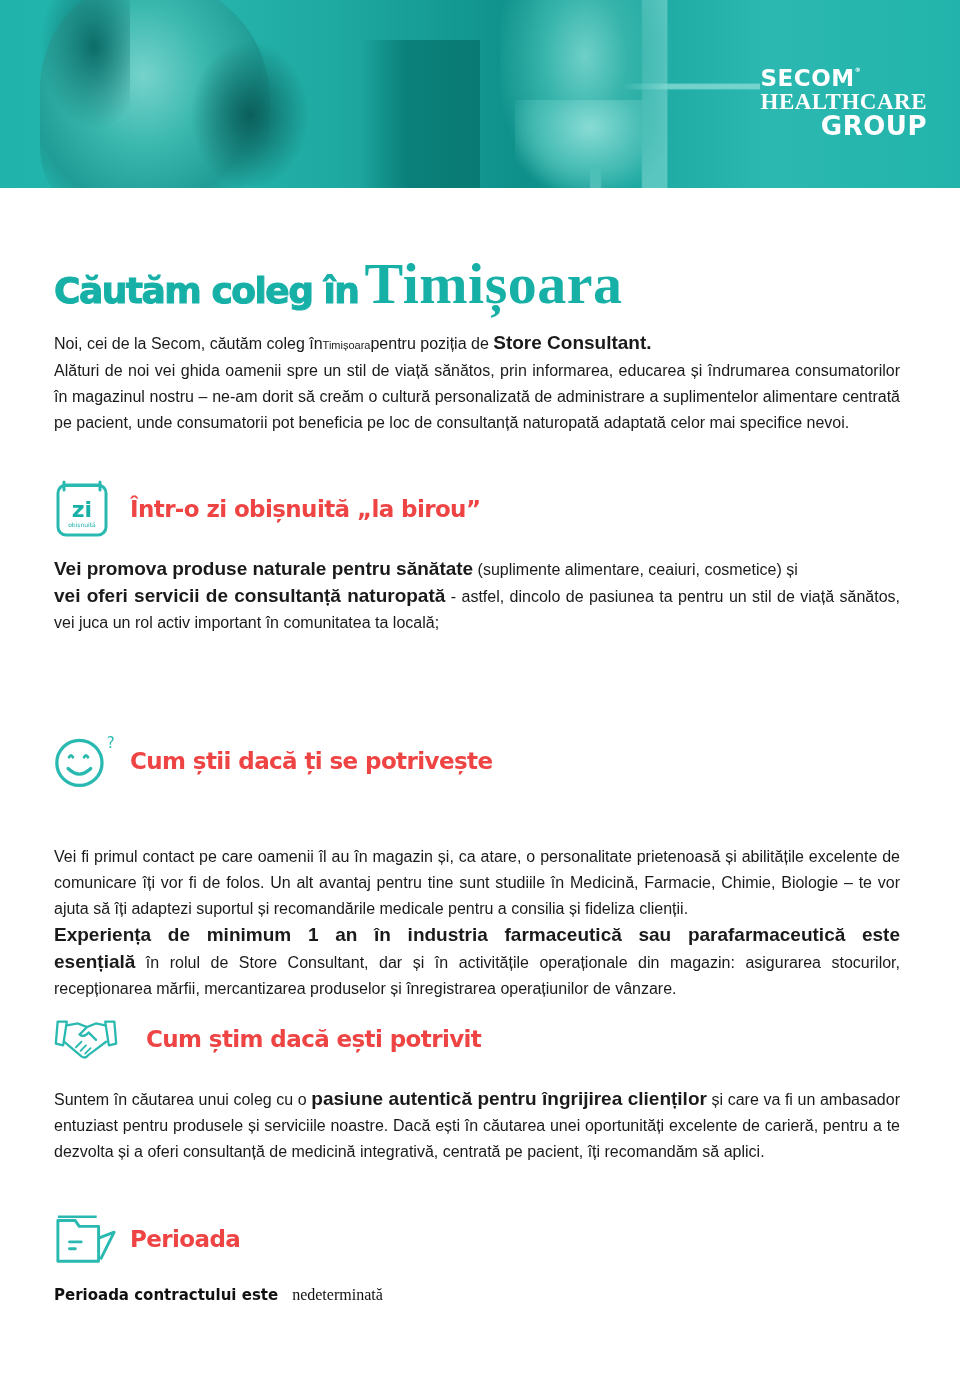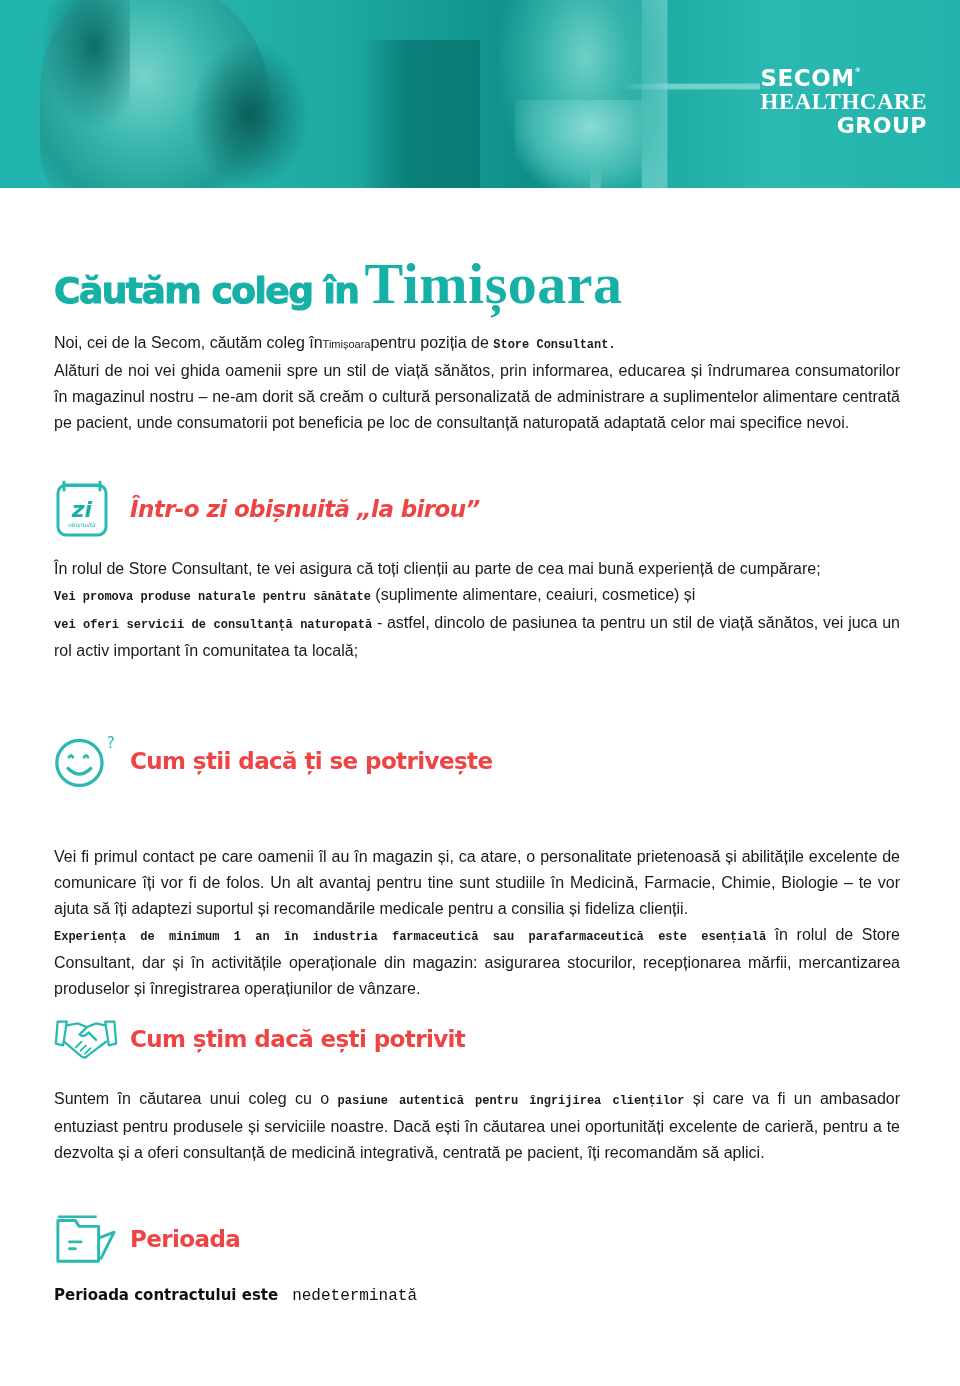--- a/index.html
+++ b/index.html
@@ -46,60 +46,60 @@
     background: radial-gradient(ellipse at 50% 30%, #88dcd5 0%, #4cbfb7 45%, rgba(60,180,172,0) 80%);
   }
   .logo {
     position: absolute; right: 33px; top: 58px; text-align: right;
     color: #ffffff; font-family: "DejaVu Sans", sans-serif; font-weight: bold;
     line-height: 24px; letter-spacing: 0.5px;
   }
   .logo .l1 { font-size: 23px; display: block; text-align: left; padding-left: 0; }
   .logo .l1 sup { font-size: 6px; vertical-align: 14px; }
   .logo .l2 { font-size: 23px; display: block; font-family: Liberation Serif, serif; }
-  .logo .l3 { font-size: 22px; display: block; }
+  .logo .l3 { font-size: 26px; display: block; }
 
   
   .title {
     position: absolute; left: 54px; top: 250px; white-space: nowrap;
     color: #17b0a7;
   }
   .title .t-sans {
     font-family: "DejaVu Sans", sans-serif; font-weight: bold; font-size: 36px;
     letter-spacing: -1.5px; -webkit-text-stroke: 1px #17b0a7;
   }
   .title .t-serif {
     font-family: "Liberation Serif", serif; font-size: 58px; margin-left: 6px; letter-spacing: 0.5px;
   }
 
   
   .para {
     position: absolute; left: 54px; width: 846px;
     font-family: "Liberation Sans", sans-serif; font-size: 16px; line-height: 26px;
     color: #1a1a1a; text-align: justify;
   }
-  .para .b { font-family: Liberation Mono, monospace; font-weight: bold; font-size: 12px; }
+  .para .b { font-family: Liberation Sans, sans-serif; font-weight: bold; font-size: 19px; }
   .para .small { font-size: 11px; }
   .para .line { display: block; }
 
   
   .sec-head {
     position: absolute; left: 54px; height: 62px; display: flex; align-items: center;
   }
   .sec-head .icon { width: 64px; height: 62px; display: flex; align-items: center; justify-content: flex-start; }
   .sec-head .label {
     font-family: "DejaVu Sans", sans-serif; font-weight: bold; font-size: 23px; color: #ef4444;
     margin-left: 12px; letter-spacing: -0.6px;
   }
 
   .contract-line {
     position: absolute; left: 54px; top: 1286px; white-space: nowrap;
   }
   .contract-line .k { font-family: "DejaVu Sans", sans-serif; font-weight: bold; font-size: 15px; color: #111; }
-  .contract-line .v { font-family: Liberation Mono, monospace; font-size: 16px; color: #111; margin-left: 14px; }
+  .contract-line .v { font-family: Liberation Serif, serif; font-size: 16px; color: #111; margin-left: 14px; }
 </style>
 </head>
 <body>
 
 <div class="hero">
   <div class="photo-left"></div>
   <div class="photo-left-hair"></div>
   <div class="shadow-mid"></div>
   <div class="dark-block"></div>
   <div class="shelf"></div>
@@ -117,36 +117,35 @@
   <span class="t-sans">Căutăm coleg în</span><span class="t-serif">Timișoara</span>
 </h1>
 
 <div class="para" style="top:330px;">
   <span class="line" style="text-align:left;">
     <span>Noi, cei de la Secom, căutăm coleg în</span><span class="small">Timișoara</span><span>pentru poziția de</span> <span class="b">Store Consultant.</span>
   </span>
   <span class="line">Alături de noi vei ghida oamenii spre un stil de viață sănătos, prin informarea, educarea și îndrumarea consumatorilor în magazinul nostru – ne-am dorit să creăm o cultură personalizată de administrare a suplimentelor alimentare centrată pe pacient, unde consumatorii pot beneficia pe loc de consultanță naturopată adaptată celor mai specifice nevoi.</span>
 </div>
 
-<div class="sec-head" style="top:478px;font-style:italic;">
+<div class="sec-head" style="top:478px;">
   <div class="icon">
     <svg width="56" height="60" viewBox="0 0 56 60">
       <rect x="4" y="6" width="48" height="50" rx="8" fill="none" stroke="#2ab9b0" stroke-width="3"></rect>
       <line x1="10" y1="3" x2="10" y2="11" stroke="#2ab9b0" stroke-width="3" stroke-linecap="round"></line>
       <line x1="46" y1="3" x2="46" y2="11" stroke="#2ab9b0" stroke-width="3" stroke-linecap="round"></line>
       <line x1="10" y1="7" x2="46" y2="7" stroke="#2ab9b0" stroke-width="2"></line>
       <text x="28" y="38" text-anchor="middle" font-family="DejaVu Sans, sans-serif" font-weight="bold" font-size="22" fill="#17b0a7">zi</text>
       <text x="28" y="48" text-anchor="middle" font-family="DejaVu Sans, sans-serif" font-size="6" fill="#17b0a7">obișnuită</text>
     </svg>
   </div>
   <span class="label">Într-o zi obișnuită „la birou”</span>
 </div>
 
 <div class="para" style="top:556px;">
-  <span class="line">În rolul de Store Consultant, te vei asigura că toți clienții au parte de cea mai bună experiență de cumpărare;</span>
   <span class="line" style="text-align:left;"><span class="b">Vei promova produse naturale pentru sănătate</span><span> (suplimente alimentare, ceaiuri, cosmetice) și</span></span>
   <span class="line"><span class="b">vei oferi servicii de consultanță naturopată</span><span> - astfel, dincolo de pasiunea ta pentru un stil de viață sănătos, vei juca un rol activ important în comunitatea ta locală;</span></span>
 </div>
 
 <div class="sec-head" style="top:730px;">
   <div class="icon">
     <svg width="68" height="60" viewBox="0 0 68 60">
       <circle cx="27" cy="32" r="24" fill="none" stroke="#2ab9b0" stroke-width="3.5"></circle>
       <path d="M16 26 q2 -4 4 0" fill="none" stroke="#2ab9b0" stroke-width="3" stroke-linecap="round"></path>
       <path d="M32 26 q2 -4 4 0" fill="none" stroke="#2ab9b0" stroke-width="3" stroke-linecap="round"></path>
@@ -155,21 +154,21 @@
     </svg>
   </div>
   <span class="label">Cum știi dacă ți se potrivește</span>
 </div>
 
 <div class="para" style="top:844px;">
   <span class="line">Vei fi primul contact pe care oamenii îl au în magazin și, ca atare, o personalitate prietenoasă și abilitățile excelente de comunicare îți vor fi de folos. Un alt avantaj pentru tine sunt studiile în Medicină, Farmacie, Chimie, Biologie – te vor ajuta să îți adaptezi suportul și recomandările medicale pentru a consilia și fideliza clienții.</span>
   <span class="line"><span class="b" style="word-spacing:3px;">Experiența de minimum 1 an în industria farmaceutică sau parafarmaceutică este esențială</span><span> în rolul de Store Consultant, dar și în activitățile operaționale din magazin: asigurarea stocurilor, recepționarea mărfii, mercantizarea produselor și înregistrarea operațiunilor de vânzare.</span></span>
 </div>
 
-<div class="sec-head" style="top:1008px;">
+<div class="sec-head" style="top:1008px;gap:16px;">
   <div class="icon">
     <svg width="70" height="50" viewBox="0 0 70 50">
       <path d="M4 6 L14 6 L10 32 L2 30 Z" fill="none" stroke="#2ab9b0" stroke-width="2.5" stroke-linejoin="round"></path>
       <path d="M66 6 L56 6 L60 32 L68 30 Z" fill="none" stroke="#2ab9b0" stroke-width="2.5" stroke-linejoin="round"></path>
       <path d="M14 10 L26 8 L36 12 L46 8 L56 10" fill="none" stroke="#2ab9b0" stroke-width="2.5" stroke-linecap="round"></path>
       <path d="M11 28 L30 44 Q34 47 37 43 L57 28" fill="none" stroke="#2ab9b0" stroke-width="2.5" stroke-linecap="round"></path>
       <path d="M36 12 L28 20 Q32 24 38 18 L46 26" fill="none" stroke="#2ab9b0" stroke-width="2.5" stroke-linecap="round"></path>
       <path d="M24 34 L30 28 M29 38 L35 32 M34 41 L40 35" fill="none" stroke="#2ab9b0" stroke-width="2" stroke-linecap="round"></path>
     </svg>
   </div>

